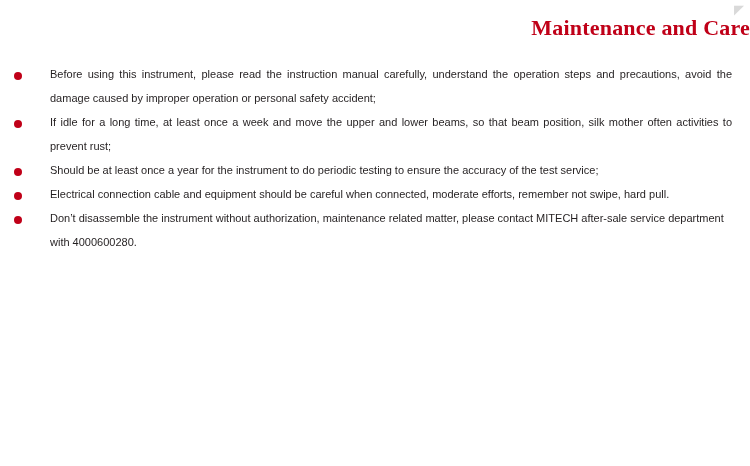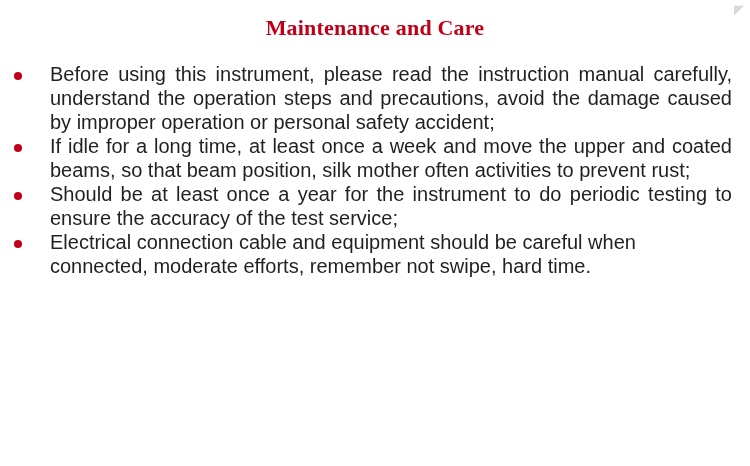--- a/index.html
+++ b/index.html
@@ -25,21 +25,21 @@
     right: 6px;
     width: 18px;
     height: 16px;
     color: #d9d9d9;
     font-size: 13px;
     line-height: 16px;
     text-align: right;
     user-select: none;
   }
   .doc-title {
-    text-align: center;
+    text-align: right;
     color: #c00018;
     font-family: "Liberation Serif", serif;
     font-weight: bold;
     font-size: 22px;
     letter-spacing: 0.2px;
     margin: 0;
     padding-top: 15px;
   }
   .bullet-list {
     list-style: none;
@@ -61,21 +61,21 @@
     left: 14px;
     top: 10px;
     width: 8px;
     height: 8px;
     border-radius: 50%;
     background: #c00018;
   }
   .bullet-text {
     display: block;
     color: #231f20;
-    font-size: 20px;
+    font-size: 11px;
     line-height: 24px;
     text-align: justify;
     text-justify: inter-word;
   }
   .bullet-item:last-child .bullet-text {
     text-align: left;
   }
 </style>
 </head>
 <body>
@@ -86,25 +86,29 @@
 
   <h1 class="doc-title">Maintenance and Care</h1>
 
   <ul class="bullet-list">
     <li class="bullet-item">
       <span class="bullet-dot"></span>
       <span class="bullet-text">Before using this instrument, please read the instruction manual carefully, understand the operation steps and precautions, avoid the damage caused by improper operation or personal safety accident;</span>
     </li>
     <li class="bullet-item">
       <span class="bullet-dot"></span>
-      <span class="bullet-text">If idle for a long time, at least once a week and move the upper and coated beams, so that beam position, silk mother often activities to prevent rust;</span>
+      <span class="bullet-text">If idle for a long time, at least once a week and move the upper and lower beams, so that beam position, silk mother often activities to prevent rust;</span>
     </li>
     <li class="bullet-item">
       <span class="bullet-dot"></span>
       <span class="bullet-text">Should be at least once a year for the instrument to do periodic testing to ensure the accuracy of the test service;</span>
     </li>
     <li class="bullet-item">
       <span class="bullet-dot"></span>
-      <span class="bullet-text">Electrical connection cable and equipment should be careful when connected, moderate efforts, remember not swipe, hard time.</span>
+      <span class="bullet-text">Electrical connection cable and equipment should be careful when connected, moderate efforts, remember not swipe, hard pull.</span>
+    </li>
+    <li class="bullet-item">
+      <span class="bullet-dot"></span>
+      <span class="bullet-text">Don’t disassemble the instrument without authorization, maintenance related matter, please contact MITECH after-sale service department with 4000600280.</span>
     </li>
   </ul>
 
 </div>
 
 </body></html>

